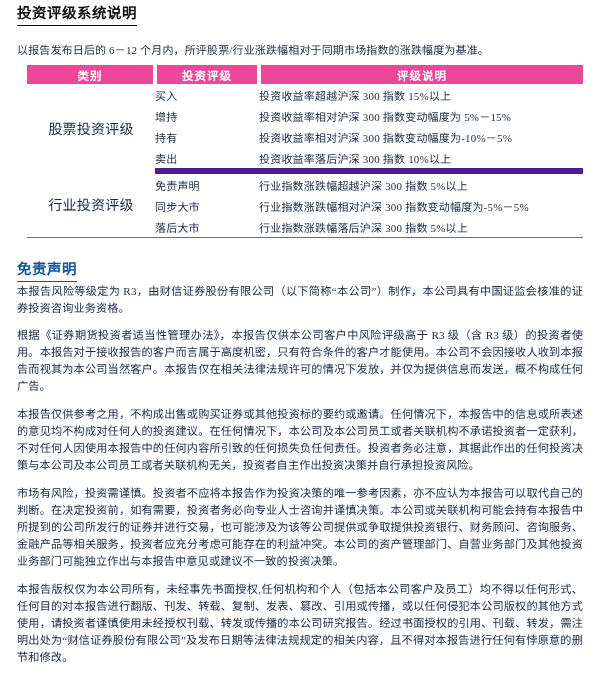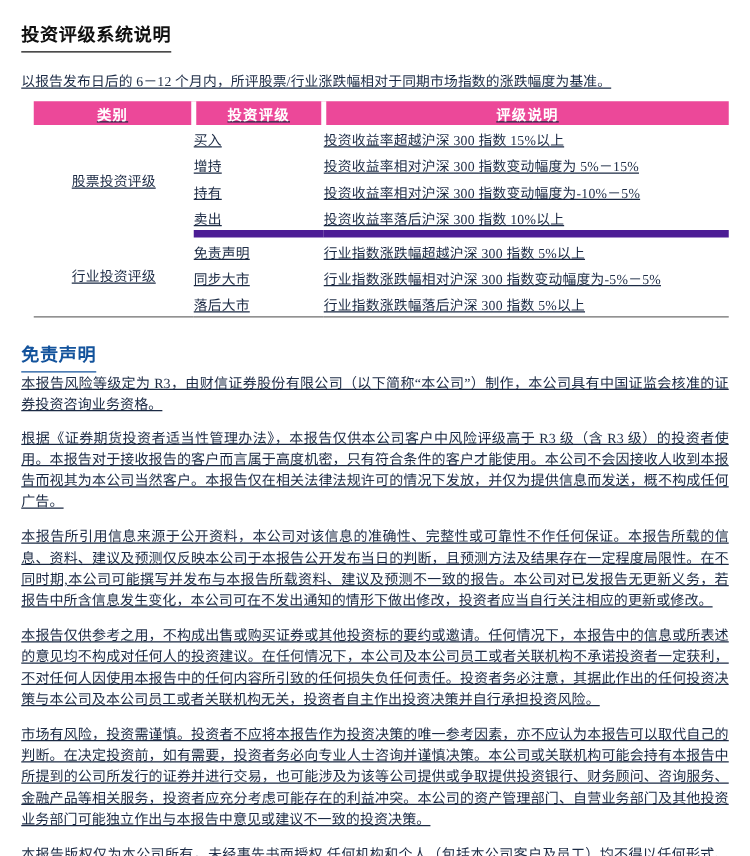--- a/index.html
+++ b/index.html
@@ -13,22 +13,21 @@
     background: #ffffff;
     font-family: "Liberation Serif", "DejaVu Serif", serif;
     color: #1b2a44;
     overflow: hidden;
   }
   .page {
     width: 600px;
     height: 685px;
     position: relative;
     box-sizing: border-box;
-    padding: 20px 17px 0 17px;
-    text-decoration: underline;
+    padding: 4px 17px 0 17px;
   }
 
   
   .section-title {
     font-size: 14.5px;
     font-weight: bold;
     letter-spacing: 0.5px;
     line-height: 1.35;
     display: inline-block;
     border-bottom: 1.5px solid currentColor;
@@ -80,21 +79,21 @@
   table.rating-table td {
     height: 21px;
     padding: 0 0 0 0;
     border: 0;
     vertical-align: middle;
     color: #1b2a44;
     letter-spacing: 0.2px;
   }
   td.cat {
     text-align: center;
-    font-size: 11px;
+    font-size: 14px;
   }
   td.grade {
     text-align: left;
     border-bottom: 1px solid #8d8d8d;
     padding: 0 6px;
   }
   td.desc {
     text-align: left;
     border-bottom: 1px solid #8d8d8d;
     padding-left: 6px;
@@ -179,18 +178,17 @@
       </tr>
     </tbody>
   </table>
 
   <div class="disclaimer-head">
     <span class="section-title blue">免责声明</span>
   </div>
 
   <p class="para first tight">本报告风险等级定为 R3，由财信证券股份有限公司（以下简称“本公司”）制作，本公司具有中国证监会核准的证券投资咨询业务资格。</p>
   <p class="para">根据《证券期货投资者适当性管理办法》，本报告仅供本公司客户中风险评级高于 R3 级（含 R3 级）的投资者使用。本报告对于接收报告的客户而言属于高度机密，只有符合条件的客户才能使用。本公司不会因接收人收到本报告而视其为本公司当然客户。本报告仅在相关法律法规许可的情况下发放，并仅为提供信息而发送，概不构成任何广告。</p>
-  <p class="para">本报告所引用信息来源于公开资料，本公司对该信息的准确性、完整性或可靠性不作任何保证。本报告所载的信息、资料、建议及预测仅反映本公司于本报告公开发布当日的判断，且预测方法及结果存在一定程度局限性。在不同时期,本公司可能撰写并发布与本报告所载资料、建议及预测不一致的报告。本公司对已发报告无更新义务，若报告中所含信息发生变化，本公司可在不发出通知的情形下做出修改，投资者应当自行关注相应的更新或修改。</p>
   <p class="para">本报告仅供参考之用，不构成出售或购买证券或其他投资标的要约或邀请。任何情况下，本报告中的信息或所表述的意见均不构成对任何人的投资建议。在任何情况下，本公司及本公司员工或者关联机构不承诺投资者一定获利，不对任何人因使用本报告中的任何内容所引致的任何损失负任何责任。投资者务必注意，其据此作出的任何投资决策与本公司及本公司员工或者关联机构无关，投资者自主作出投资决策并自行承担投资风险。</p>
   <p class="para">市场有风险，投资需谨慎。投资者不应将本报告作为投资决策的唯一参考因素，亦不应认为本报告可以取代自己的判断。在决定投资前，如有需要，投资者务必向专业人士咨询并谨慎决策。本公司或关联机构可能会持有本报告中所提到的公司所发行的证券并进行交易，也可能涉及为该等公司提供或争取提供投资银行、财务顾问、咨询服务、金融产品等相关服务，投资者应充分考虑可能存在的利益冲突。本公司的资产管理部门、自营业务部门及其他投资业务部门可能独立作出与本报告中意见或建议不一致的投资决策。</p>
   <p class="para">本报告版权仅为本公司所有，未经事先书面授权,任何机构和个人（包括本公司客户及员工）均不得以任何形式、任何目的对本报告进行翻版、刊发、转载、复制、发表、篡改、引用或传播，或以任何侵犯本公司版权的其他方式使用，请投资者谨慎使用未经授权刊载、转发或传播的本公司研究报告。经过书面授权的引用、刊载、转发，需注明出处为“财信证券股份有限公司”及发布日期等法律法规规定的相关内容，且不得对本报告进行任何有悖原意的删节和修改。</p>
 
 </div>
 
 </body></html>

